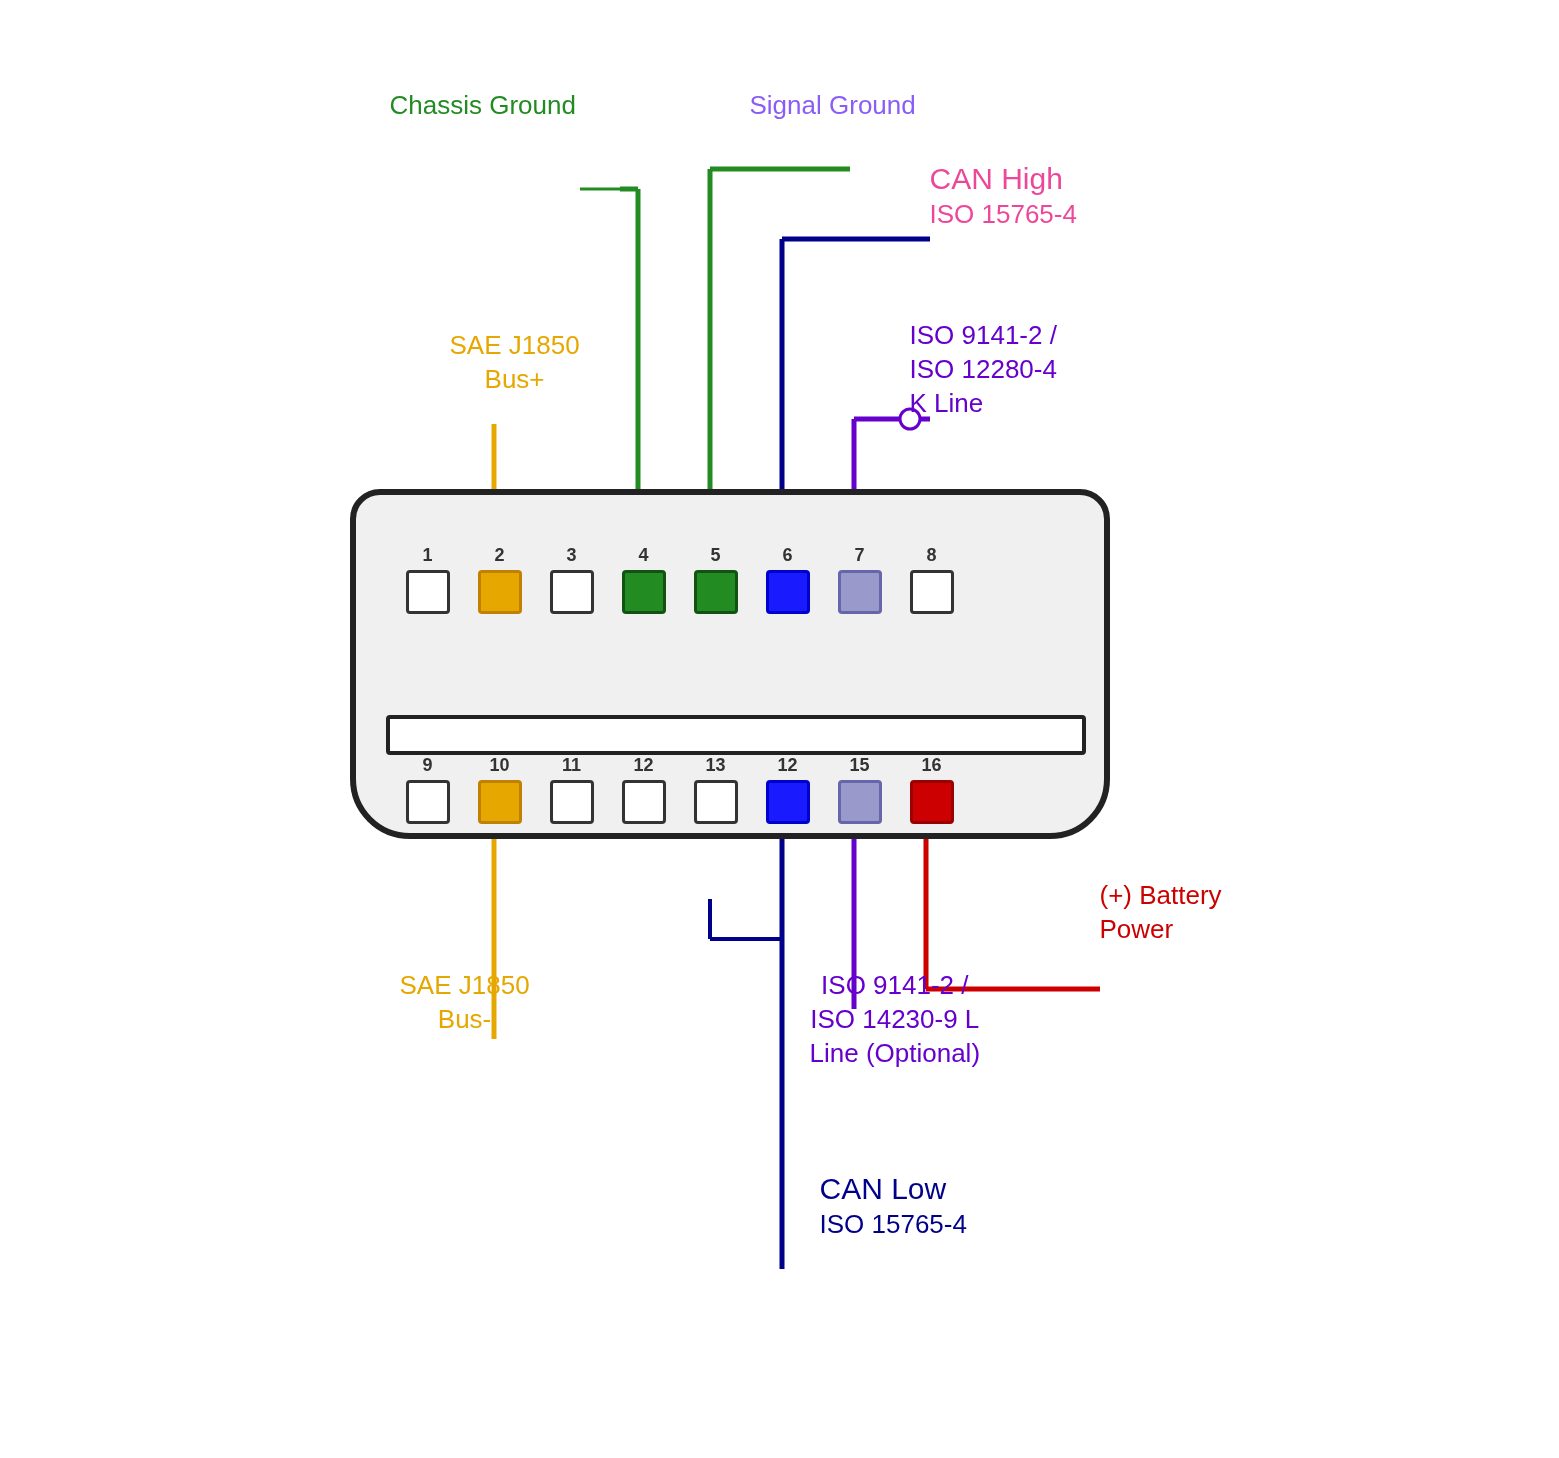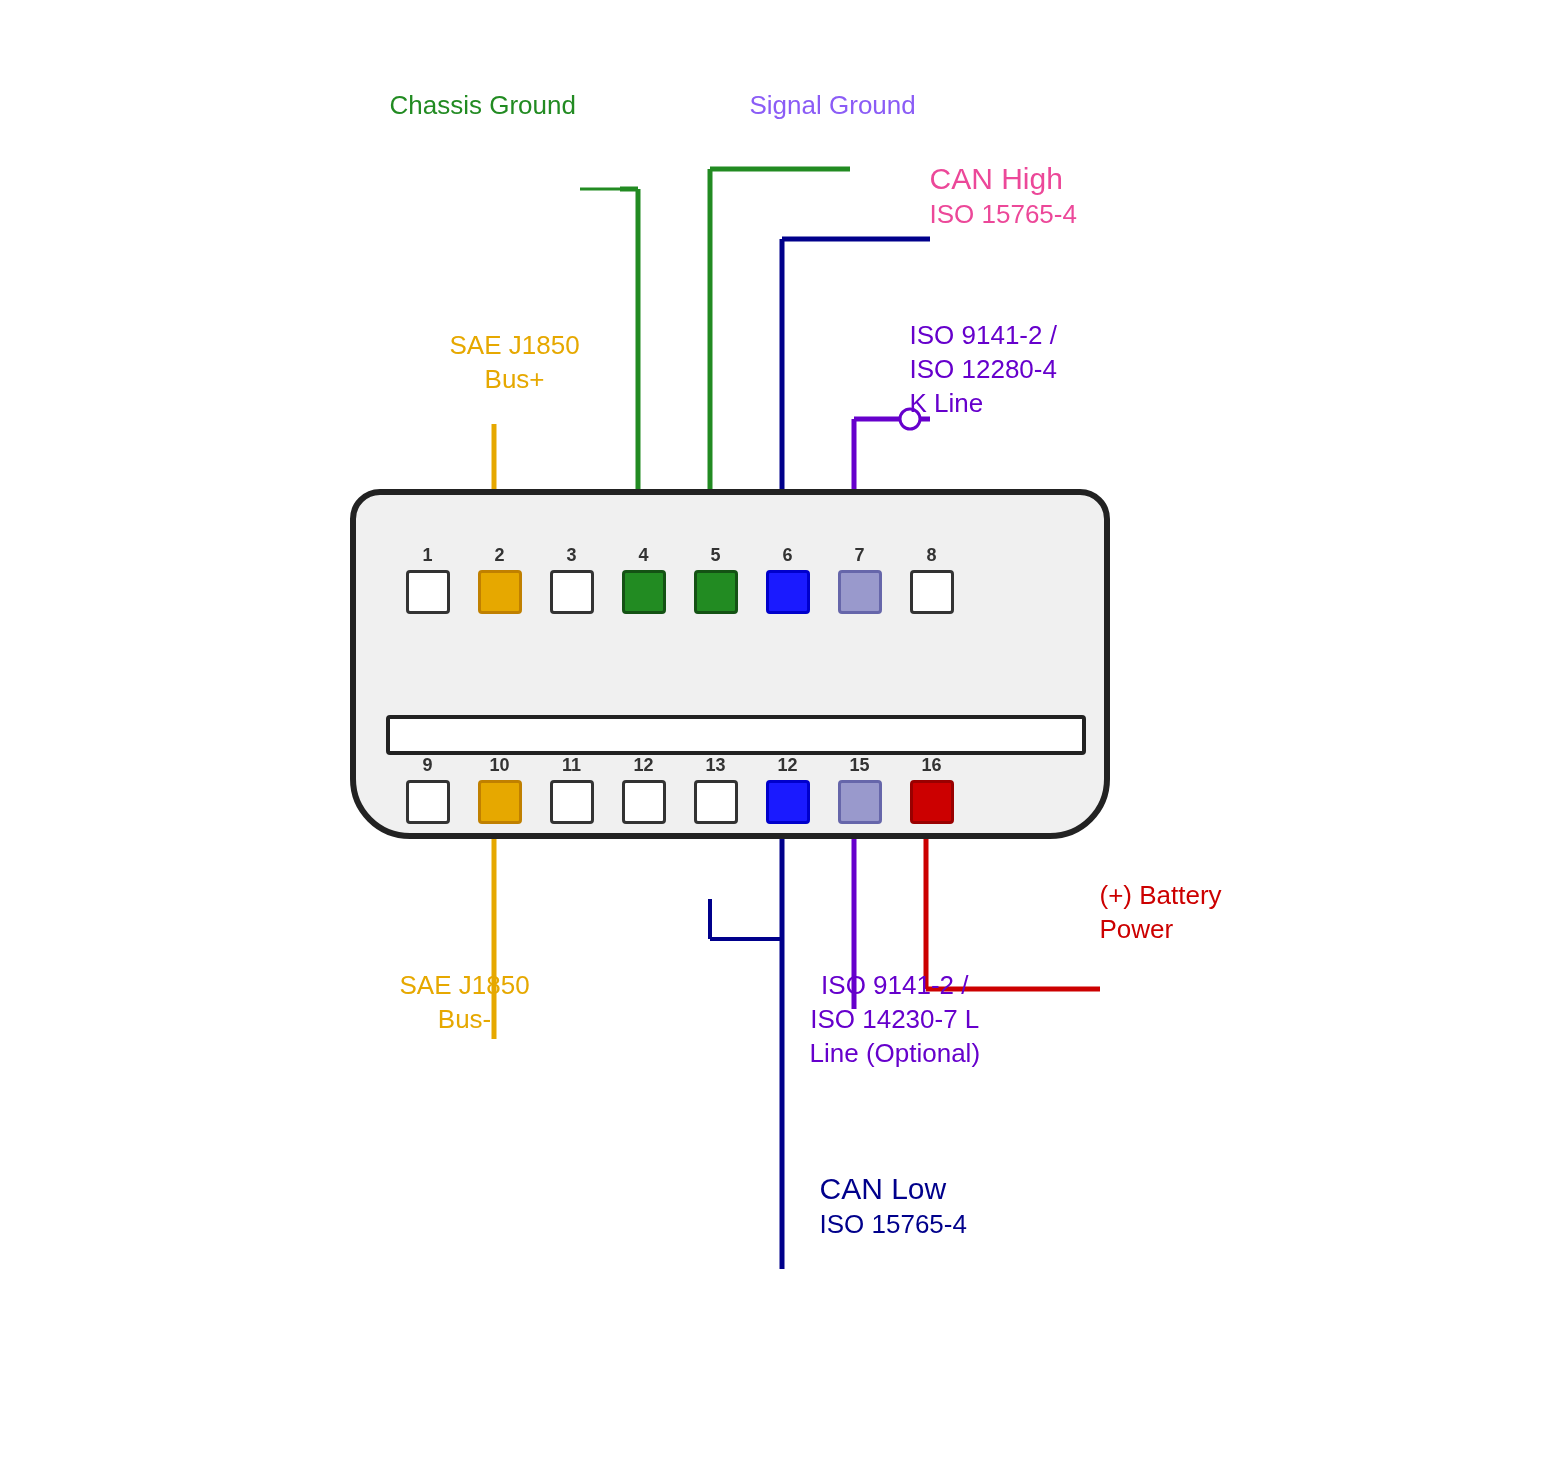--- a/index.html
+++ b/index.html
@@ -315,21 +315,21 @@
     <div>Bus-</div>
   </div>
 
   <div class="label label-battery-power">
     <div>(+) Battery</div>
     <div>Power</div>
   </div>
 
   <div class="label label-iso-l-line">
     <div>ISO 9141-2 /</div>
-    <div>ISO 14230-7 L</div>
+    <div>ISO 14230-9 L</div>
     <div>Line (Optional)</div>
   </div>
 
   <div class="label label-can-low">
     <div style="font-size:30px;">CAN Low</div>
     <div style="font-size:26px;">ISO 15765-4</div>
   </div>
 
 </div>
 

